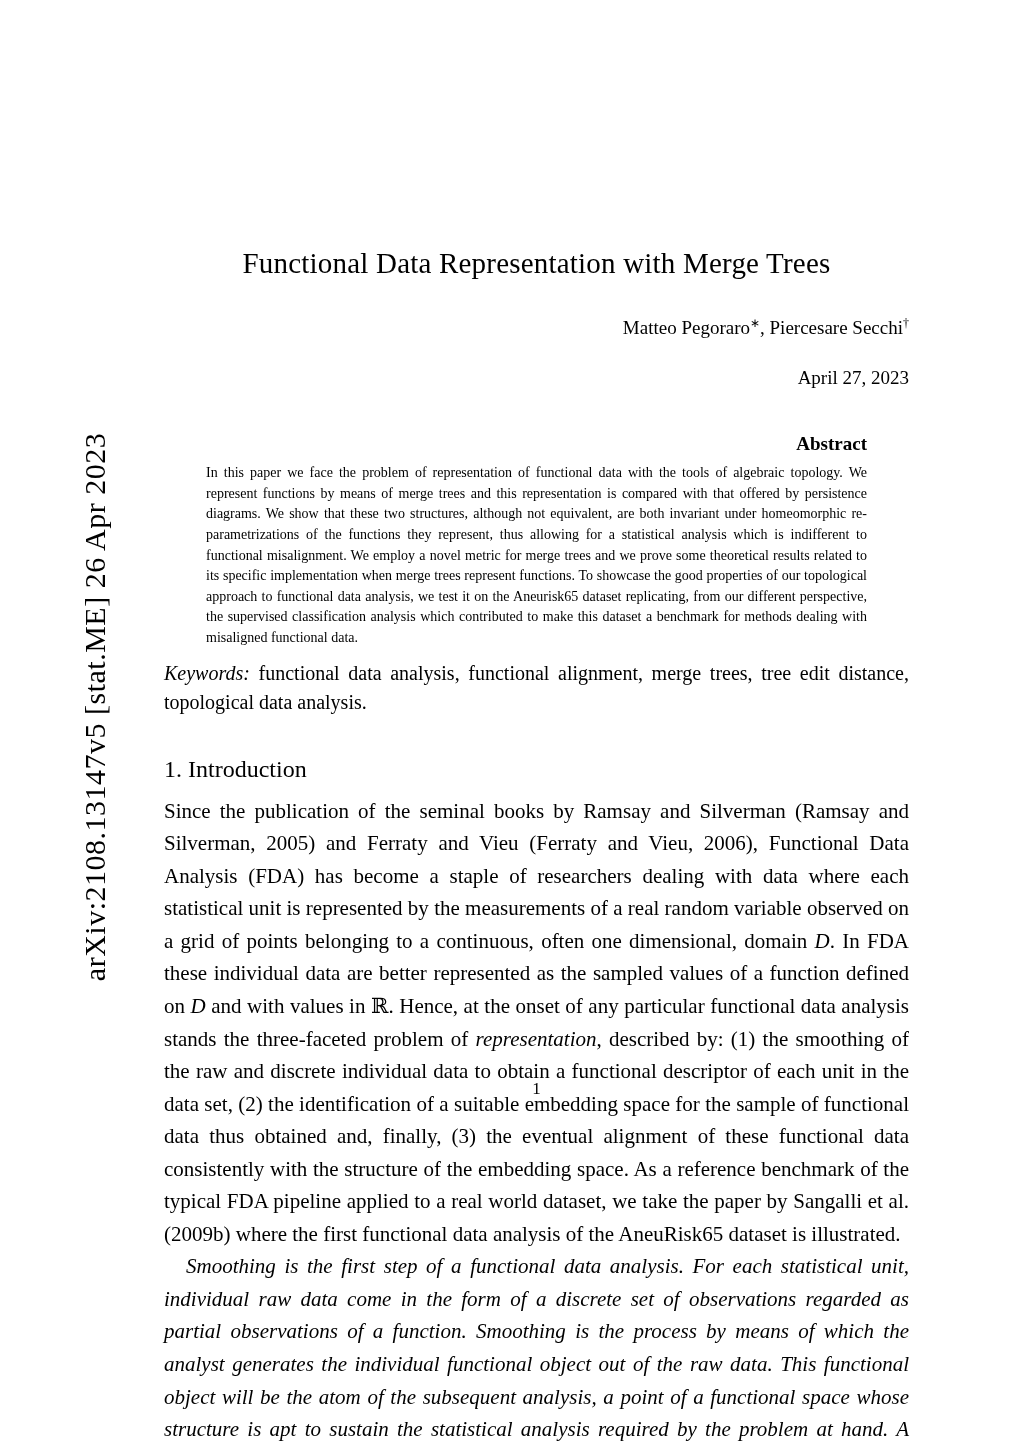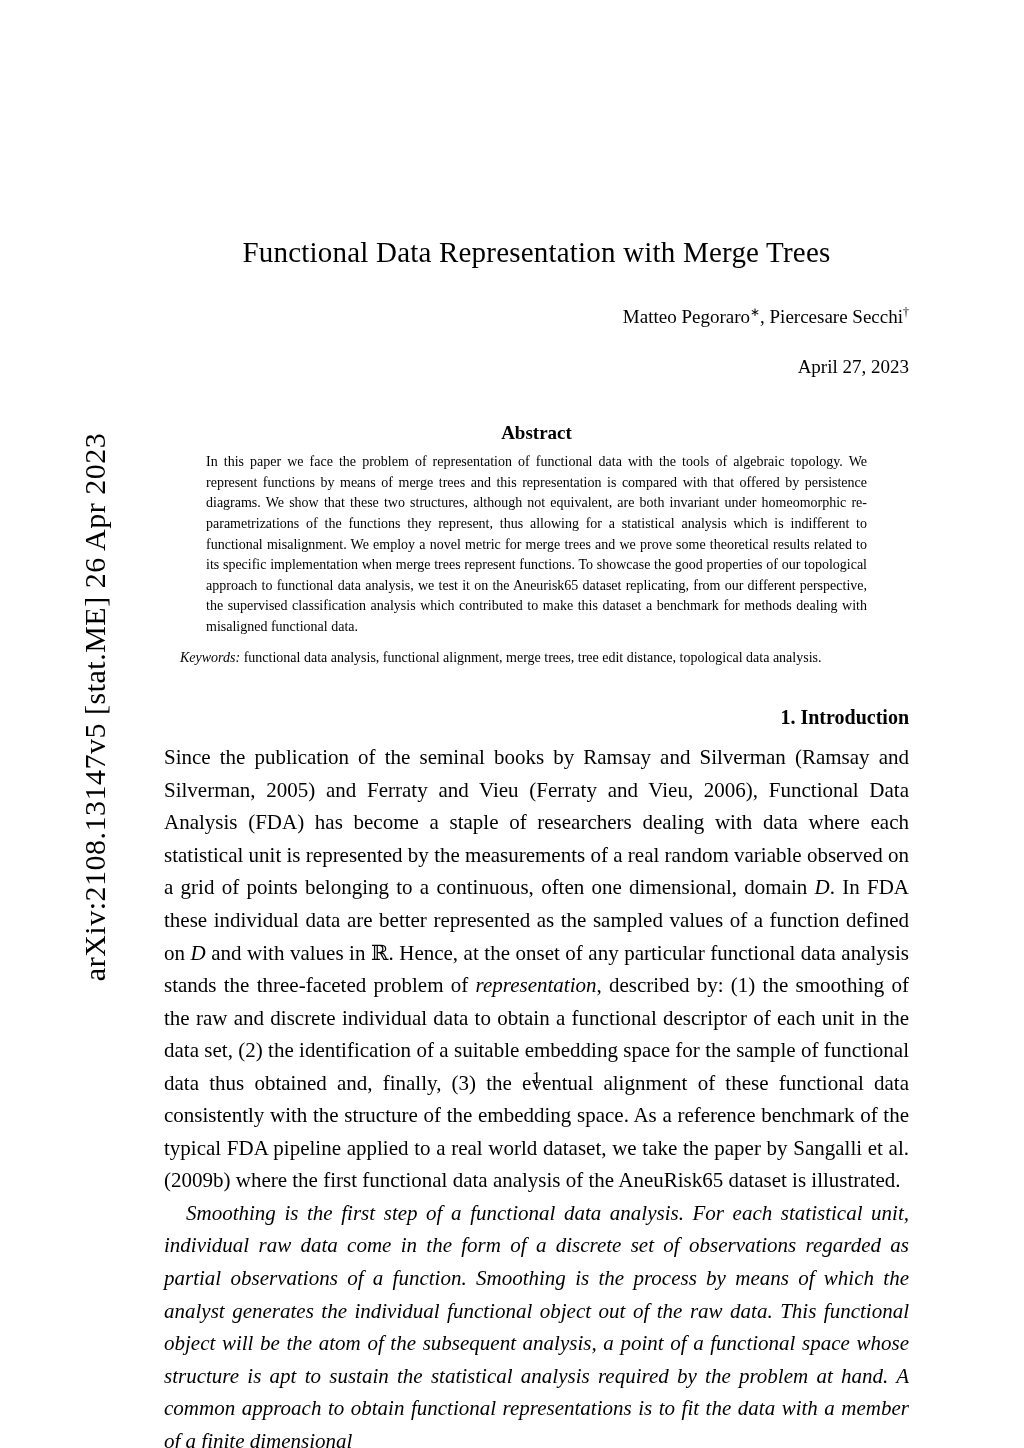--- a/index.html
+++ b/index.html
@@ -28,21 +28,21 @@
     font-family: "Liberation Serif", serif;
     font-size: 30px;
     letter-spacing: 0.5px;
     color: #000;
     white-space: nowrap;
   }
 
   #page {
     position: absolute;
     left: 164px;
-    top: 4px;
+    top: 15px;
     width: 745px;
     height: 1132px;
   }
 
   .title {
     text-align: center;
     font-size: 29px;
     margin-top: 232px;
     letter-spacing: 0.2px;
   }
@@ -60,49 +60,47 @@
   .date {
     text-align: right;
     font-size: 19px;
     margin-top: 28px;
   }
 
   .abstract-wrap {
     margin: 44px 42px 0 42px;
   }
   .abstract-heading {
-    text-align: center;
+    text-align: right;
     font-weight: bold;
     font-size: 19px;
     margin-bottom: 8px;
   }
   .abstract-body {
     font-size: 14px;
     line-height: 1.47;
     text-align: justify;
     text-justify: inter-word;
   }
 
   .keywords {
     margin-top: 10px;
-    font-size: 14px;
+    font-size: 20px;
     line-height: 1.48;
     text-align: justify;
-    margin-left: 16px;
   }
   .keywords .kw-label {
     font-style: italic;
   }
 
   .section-heading {
-    font-weight: bold;
-    font-size: 20px;
+    font-weight: normal;
+    font-size: 24px;
     margin-top: 38px;
     margin-bottom: 12px;
-    text-align: right;
   }
 
   p.body {
     font-size: 21px;
     line-height: 1.55;
     text-align: justify;
     text-justify: inter-word;
     margin: 0;
   }
   p.body + p.body {

